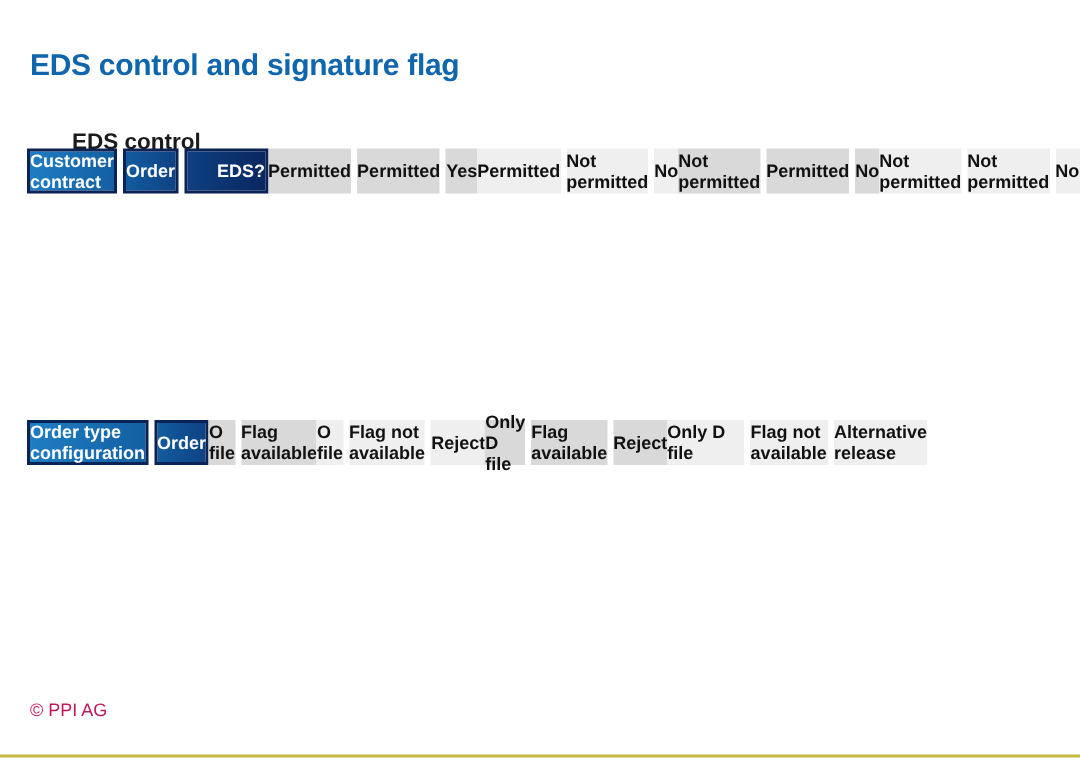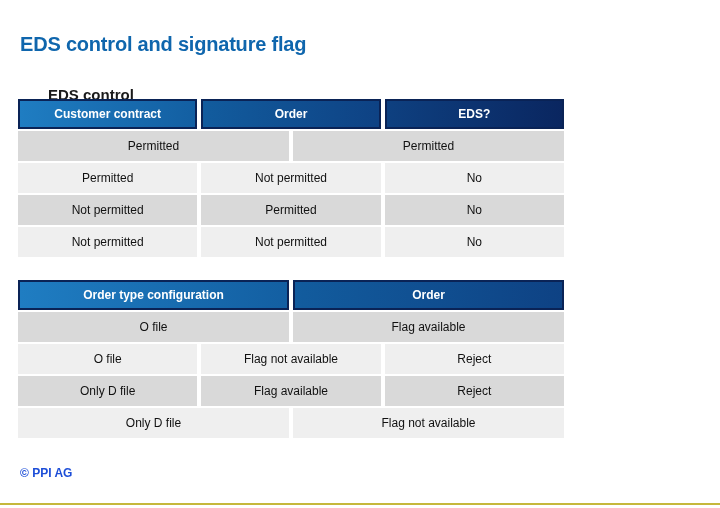--- a/index.html
+++ b/index.html
@@ -17,49 +17,49 @@
     letter-spacing: -0.2px;
   }
   .section-heading {
     position: absolute; left: 36px; margin: 12px;
     font-size: 15px; font-weight: 700; color: #1a1a1a;
   }
   .heading-1 { top: 74px; }
   .heading-2 { top: 266px; }
 
   .data-table {
-    position: absolute; left: 18px; width: 546px;
-    display: flex; flex-direction: column; row-gap: 2px;
+    position: absolute; left: 18px; width: 600px;
+    display: flex; flex-direction: row; row-gap: 2px;
   }
   .table-1 { top: 99px; }
   .table-2 { top: 280px; }
 
   .thead, .tr { display: flex; column-gap: 4px; height: 30px; }
 
   .th {
     flex: 1; box-sizing: border-box;
     display: flex; align-items: center; justify-content: center;
     border: 2px solid #0a2356;
     color: #ffffff; font-size: 12px; font-weight: 700;
   }
   .th-1 { background: linear-gradient(90deg, #1f7dc2, #135fa2); }
   .th-2 { background: linear-gradient(90deg, #125c9e, #0e4284); }
-  .th-3 { background: linear-gradient(90deg, #0e4080, #0a2660); }
+  .th-3 { background: linear-gradient(90deg, #0e4080, #0a2660); padding-left: 20px; }
 
   .td {
     flex: 1; box-sizing: border-box;
     display: flex; align-items: center; justify-content: center;
-    color: #111111; font-size: 12px; font-weight: 400;
+    color: #111111; font-size: 12px; font-weight: 700;
   }
   .shade-a .td { background: #d9d9d9; }
   .shade-b .td { background: #efefef; }
 
   .footer-copyright {
     position: absolute; top: 466px; left: 20px;
-    font-size: 12px; font-weight: 700; color: #1d4ed8; text-align: right;
+    font-size: 12px; font-weight: 400; color: #be185d; text-align: right;
   }
   .accent-bar {
     position: absolute; left: 0; right: 0; bottom: 3px; height: 2px;
     background: #c6b83c;
   }
 </style>
 </head>
 <body>
 
 <div class="page">
@@ -70,20 +70,21 @@
 
   <div class="data-table table-1">
     <div class="thead">
       <div class="th th-1">Customer contract</div>
       <div class="th th-2">Order</div>
       <div class="th th-3">EDS?</div>
     </div>
     <div class="tr shade-a">
       <div class="td">Permitted</div>
       <div class="td">Permitted</div>
+      <div class="td">Yes</div>
     </div>
     <div class="tr shade-b">
       <div class="td">Permitted</div>
       <div class="td">Not permitted</div>
       <div class="td">No</div>
     </div>
     <div class="tr shade-a">
       <div class="td">Not permitted</div>
       <div class="td">Permitted</div>
       <div class="td">No</div>
@@ -111,20 +112,21 @@
       <div class="td">Reject</div>
     </div>
     <div class="tr shade-a">
       <div class="td">Only D file</div>
       <div class="td">Flag available</div>
       <div class="td">Reject</div>
     </div>
     <div class="tr shade-b">
       <div class="td">Only D file</div>
       <div class="td">Flag not available</div>
+      <div class="td">Alternative release</div>
     </div>
   </div>
 
   <div class="footer-copyright">© PPI AG</div>
 
   <div class="accent-bar"></div>
 
 </div>
 
 </body></html>

